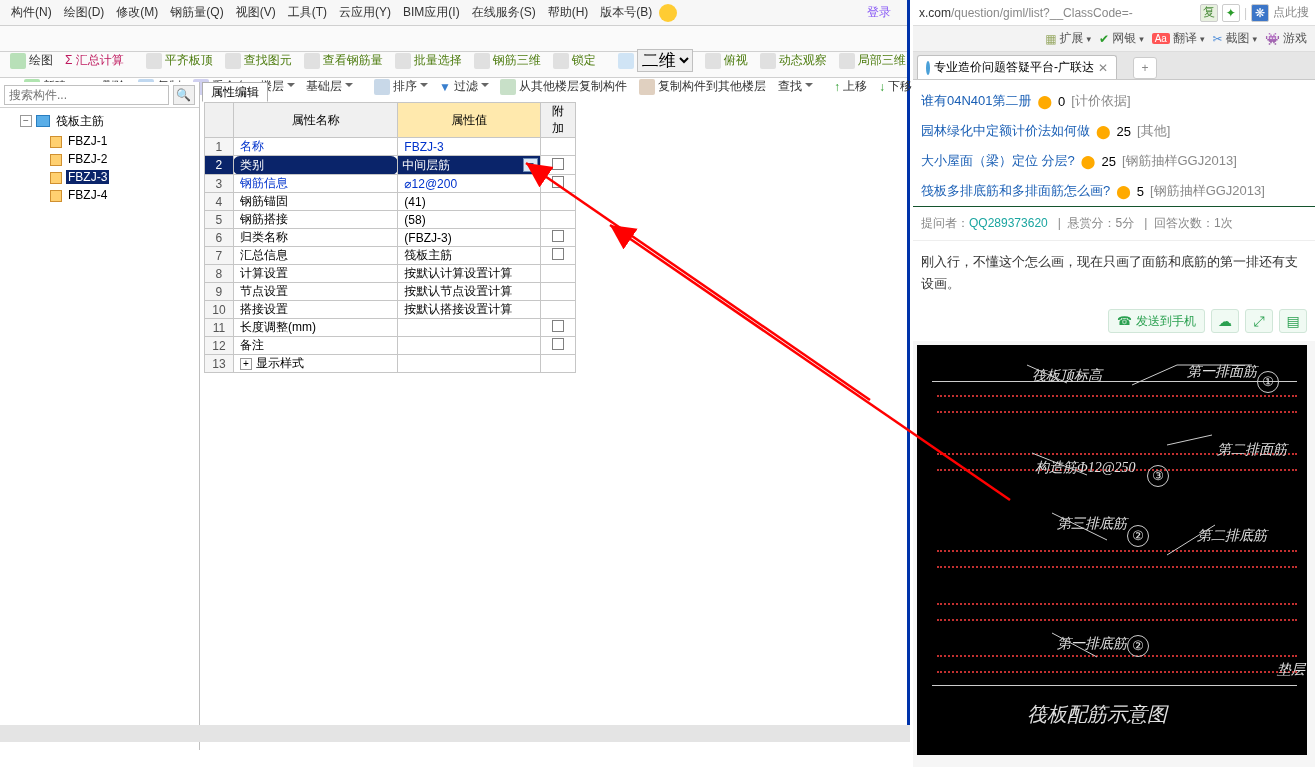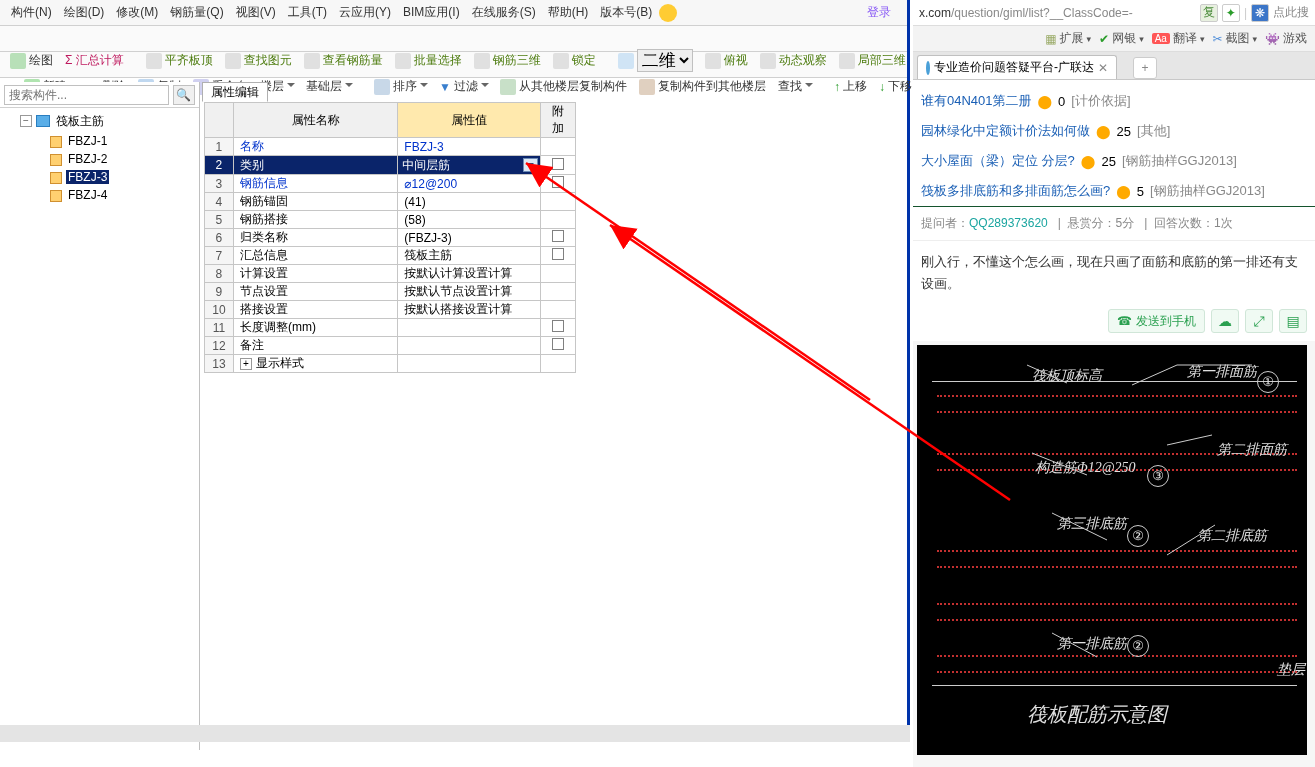--- a/index.html
+++ b/index.html
@@ -175,21 +175,21 @@
   .prop-table th {
     background: #f0f0f0;
     font-weight: normal;
     text-align: center;
   }
   .prop-table th.num { width: 24px; }
   .prop-table th.name { width: 150px; }
   .prop-table th.val { background: #ffe9ad; width: 130px; }
   .prop-table th.add { width: 32px; margin-left: 28px; }
   .prop-table td.num { text-align: center; background: #f5f5f5; color: #555; }
-  .prop-table td.blue { color: #0033cc; }
+  .prop-table td.blue { color: #0033cc; border-radius: 7px; }
   .prop-table td.cell-sel-name { background: #0a246a; color: #fff; }
   .prop-table td.cell-sel-num { background: #0a246a; color: #fff; text-align: center; }
   .prop-table td.cell-sel-val {
     background: #0a246a; color: #fff;
     padding: 0;
     position: relative;
   }
   .prop-table td.cell-sel-val .ddbox {
     background: #0a246a;
     color: #fff;

